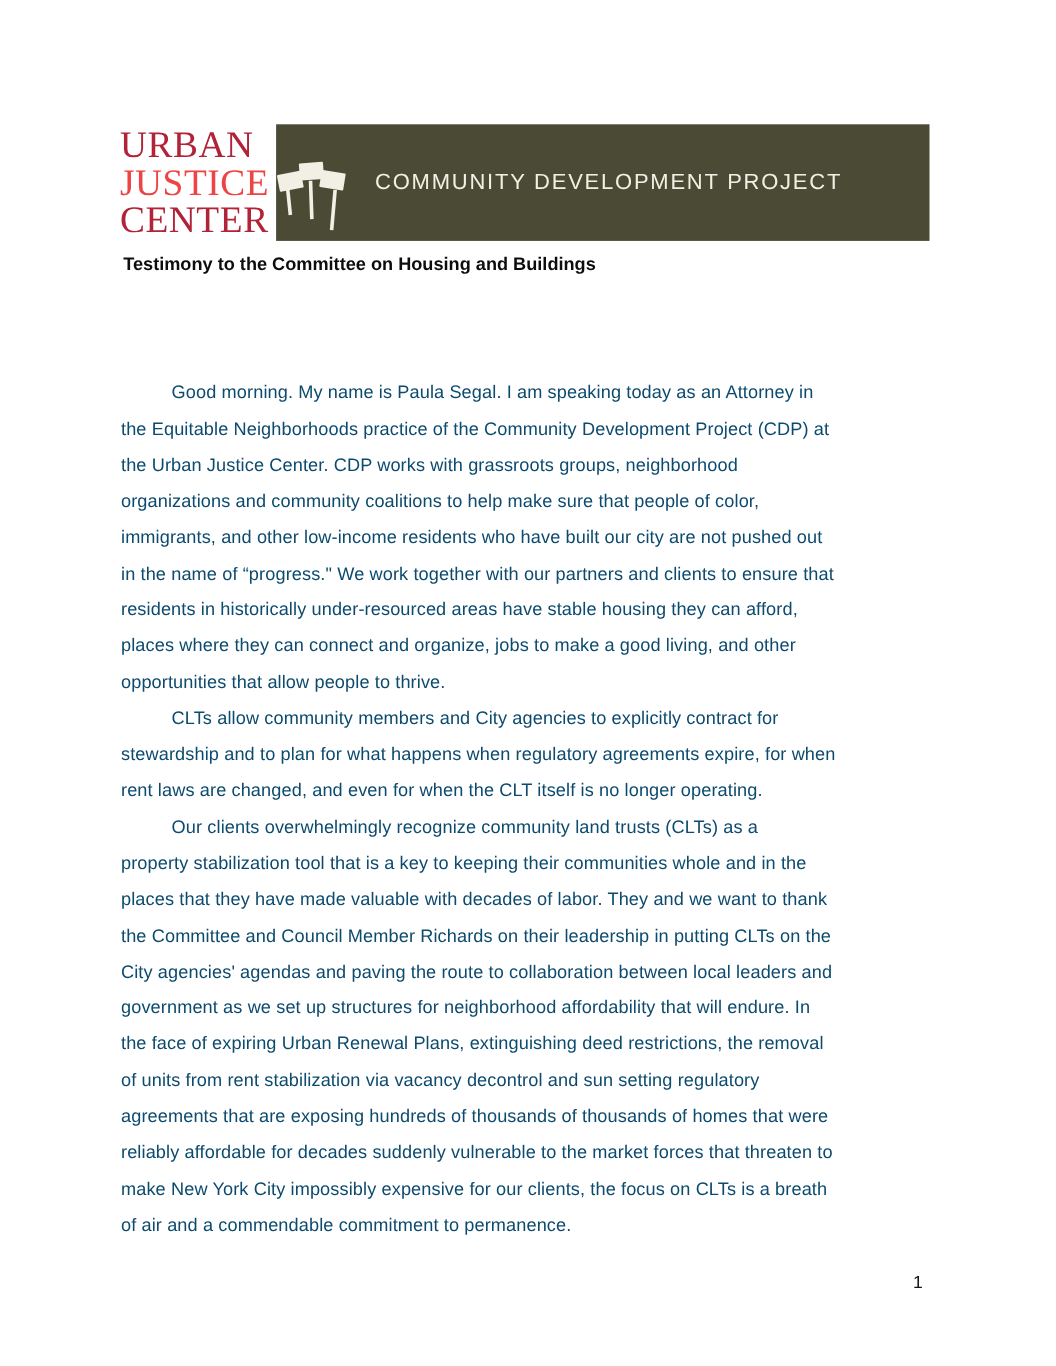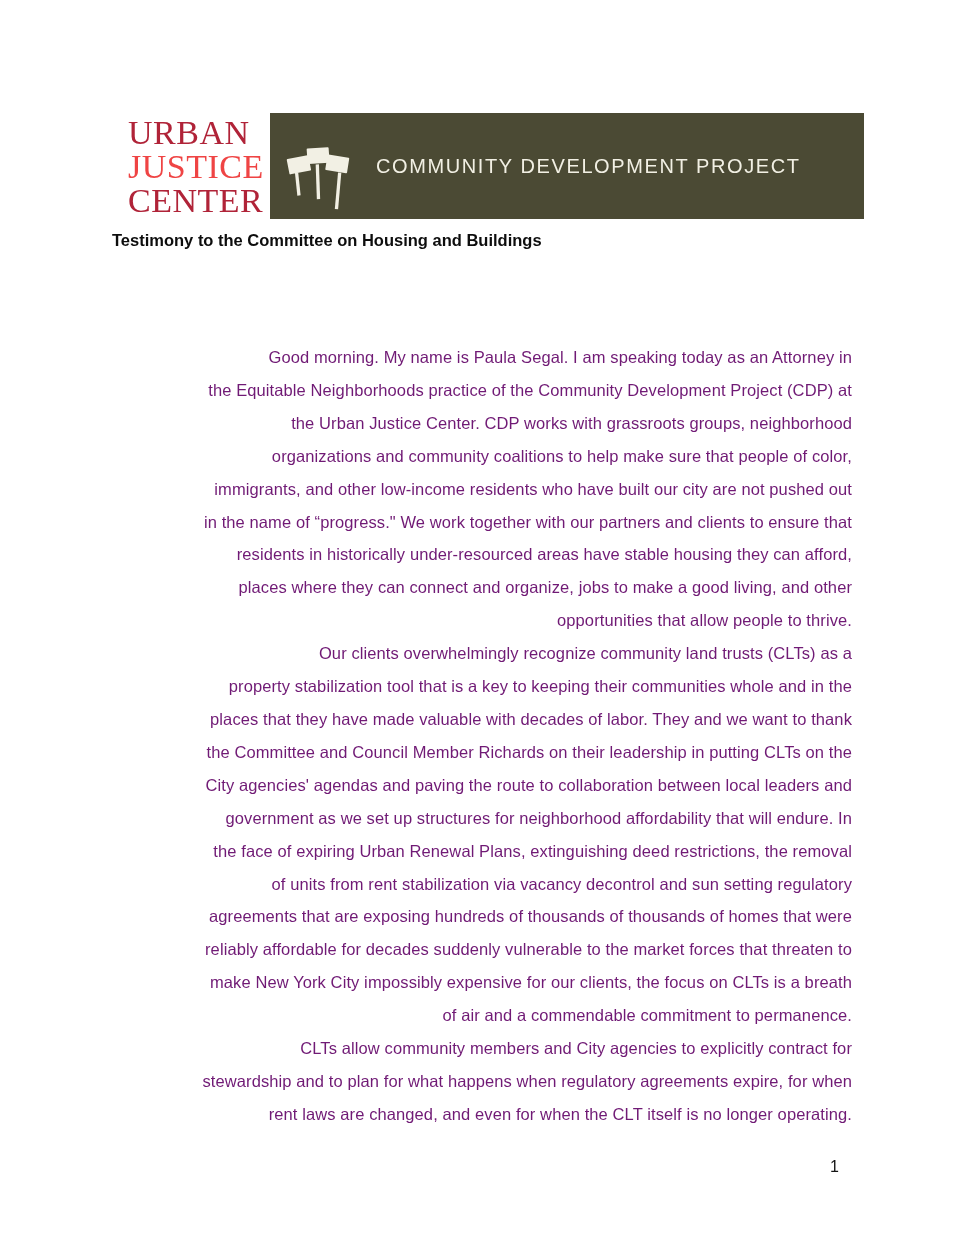--- a/index.html
+++ b/index.html
@@ -14,21 +14,21 @@
     background: #ffffff;
     font-family: "Liberation Sans", sans-serif;
     color: #141414;
     overflow: hidden;
   }
 
   
   .header {
     position: absolute;
     top: 113px;
-    left: 128px;
+    left: 109px;
     width: 736px;
     height: 106px;
     display: flex;
   }
   .logo {
     width: 138px;
     flex: 0 0 138px;
     margin-right: 4px;
     padding-top: 3px;
     font-family: "Liberation Serif", serif;
@@ -38,21 +38,21 @@
     white-space: nowrap;
   }
   .logo-line.red  { color: #b02338; }
   .logo-line.gray { color: #ef4444; }
 
   .banner {
     flex: 1 1 auto;
     background: #4b4a34;
     display: flex;
     align-items: center;
-    padding-left: 16px;
+    padding-left: 0;
   }
   .signs {
     width: 66px;
     height: 74px;
     margin-top: 26px;
     flex: 0 0 66px;
   }
   .banner-title {
     color: #f2f0e4;
     font-size: 20px;
@@ -76,22 +76,21 @@
 
   
   .doc-body {
     position: absolute;
     top: 341px;
     left: 110px;
     width: 742px;
     font-size: 16.5px;
     line-height: 32.9px;
     letter-spacing: 0.1px;
-    color: #701a75;
-    text-align: right;
+    color: #0c4a6e;
   }
   .para {
     margin: 0;
     white-space: pre-line;
     text-indent: 46px;
   }
 
   
   .page-num {
     position: absolute;
@@ -135,32 +134,32 @@
   <div class="doc-body">
     <p class="para">Good morning. My name is Paula Segal. I am speaking today as an Attorney in
 the Equitable Neighborhoods practice of the Community Development Project (CDP) at
 the Urban Justice Center. CDP works with grassroots groups, neighborhood
 organizations and community coalitions to help make sure that people of color,
 immigrants, and other low-income residents who have built our city are not pushed out
 in the name of “progress." We work together with our partners and clients to ensure that
 residents in historically under-resourced areas have stable housing they can afford,
 places where they can connect and organize, jobs to make a good living, and other
 opportunities that allow people to thrive.</p>
+    <p class="para">CLTs allow community members and City agencies to explicitly contract for
+stewardship and to plan for what happens when regulatory agreements expire, for when
+rent laws are changed, and even for when the CLT itself is no longer operating.</p>
     <p class="para">Our clients overwhelmingly recognize community land trusts (CLTs) as a
 property stabilization tool that is a key to keeping their communities whole and in the
 places that they have made valuable with decades of labor. They and we want to thank
 the Committee and Council Member Richards on their leadership in putting CLTs on the
 City agencies' agendas and paving the route to collaboration between local leaders and
 government as we set up structures for neighborhood affordability that will endure. In
 the face of expiring Urban Renewal Plans, extinguishing deed restrictions, the removal
 of units from rent stabilization via vacancy decontrol and sun setting regulatory
 agreements that are exposing hundreds of thousands of thousands of homes that were
 reliably affordable for decades suddenly vulnerable to the market forces that threaten to
 make New York City impossibly expensive for our clients, the focus on CLTs is a breath
 of air and a commendable commitment to permanence.</p>
-    <p class="para">CLTs allow community members and City agencies to explicitly contract for
-stewardship and to plan for what happens when regulatory agreements expire, for when
-rent laws are changed, and even for when the CLT itself is no longer operating.</p>
   </div>
 
   <div class="page-num">1</div>
 
 </div>
 
 </body></html>

